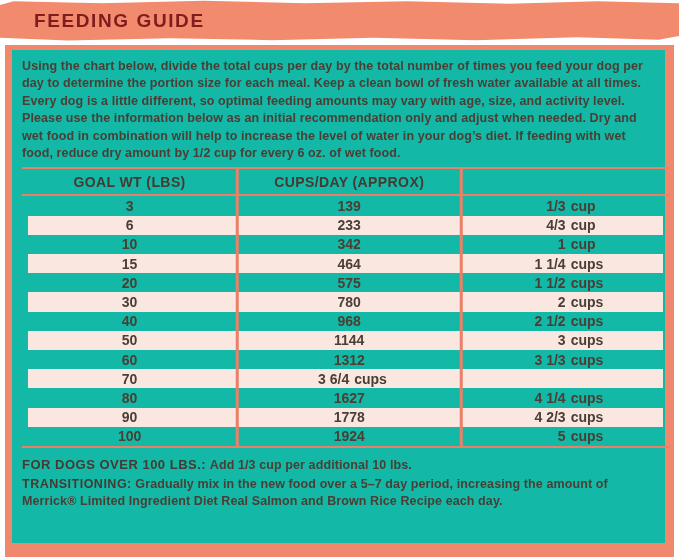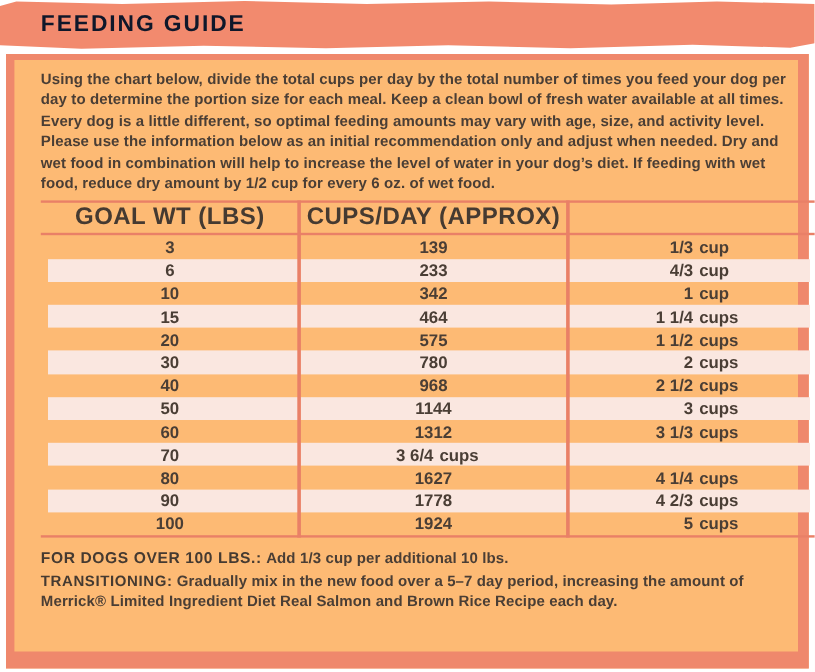--- a/index.html
+++ b/index.html
@@ -7,44 +7,43 @@
     position:relative;width:679px;height:560px;overflow:hidden;
     font-family:"Liberation Sans",sans-serif;color:#4A3E35;background:#ffffff;
   }
   
   .band{
     position:absolute;top:0;left:0;right:0;height:41px;background:#F28A6E;
     clip-path:polygon(0% 12%,2% 3%,15% 8%,30% 2%,45% 8%,60% 3%,75% 9%,88% 3%,100% 8%,
                       100% 88%,97% 97%,85% 91%,70% 98%,55% 92%,40% 98%,25% 93%,10% 99%,0% 92%);
   }
   .band-title{
-    line-height:41px;padding-left:34px;color:#0f172a;font-weight:bold;
+    line-height:41px;padding-left:34px;color:#7f1d1d;font-weight:bold;
     font-size:19px;letter-spacing:1.6px;
   }
   
   .frame{
     position:absolute;top:45px;left:5px;right:5px;bottom:3px;
-    border:solid #EF886C;border-width:5px 9px 14px 7px;background:#fdba74;
+    border:solid #EF886C;border-width:5px 9px 14px 7px;background:#14b8a6;
     box-sizing:border-box;
-    padding-left:12px;
   }
   .frame-inner{padding:8px 6px 0 10px;}
   .intro{
     width:634px;font-size:12.5px;font-weight:bold;line-height:17.4px;
     letter-spacing:0.1px;color:#4A3E35;
   }
   
   .ftable{position:relative;margin-top:5px;width:648px;}
   .thead{
     display:grid;grid-template-columns:33.2% 34.6% 32.2%;
     height:25px;align-items:center;
     border-top:2.5px solid #E98067;border-bottom:2.5px solid #E98067;
   }
   .th{
-    text-align:center;font-weight:bold;font-size:20px;letter-spacing:0.4px;color:#453A31;
+    text-align:center;font-weight:bold;font-size:14px;letter-spacing:0.4px;color:#453A31;
   }
   .tbody{border-bottom:2.5px solid #E98067;}
   .t-row{
     display:grid;grid-template-columns:33.2% 34.6% 32.2%;
     height:19.2px;align-items:center;font-size:14px;font-weight:bold;color:#4A3E35;
   }
   .t-row.striped{
     background:linear-gradient(to right,
       rgba(0,0,0,0) 6px,#FAE7E0 6px,#FAE7E0 calc(100% - 7px),rgba(0,0,0,0) calc(100% - 7px));
   }

